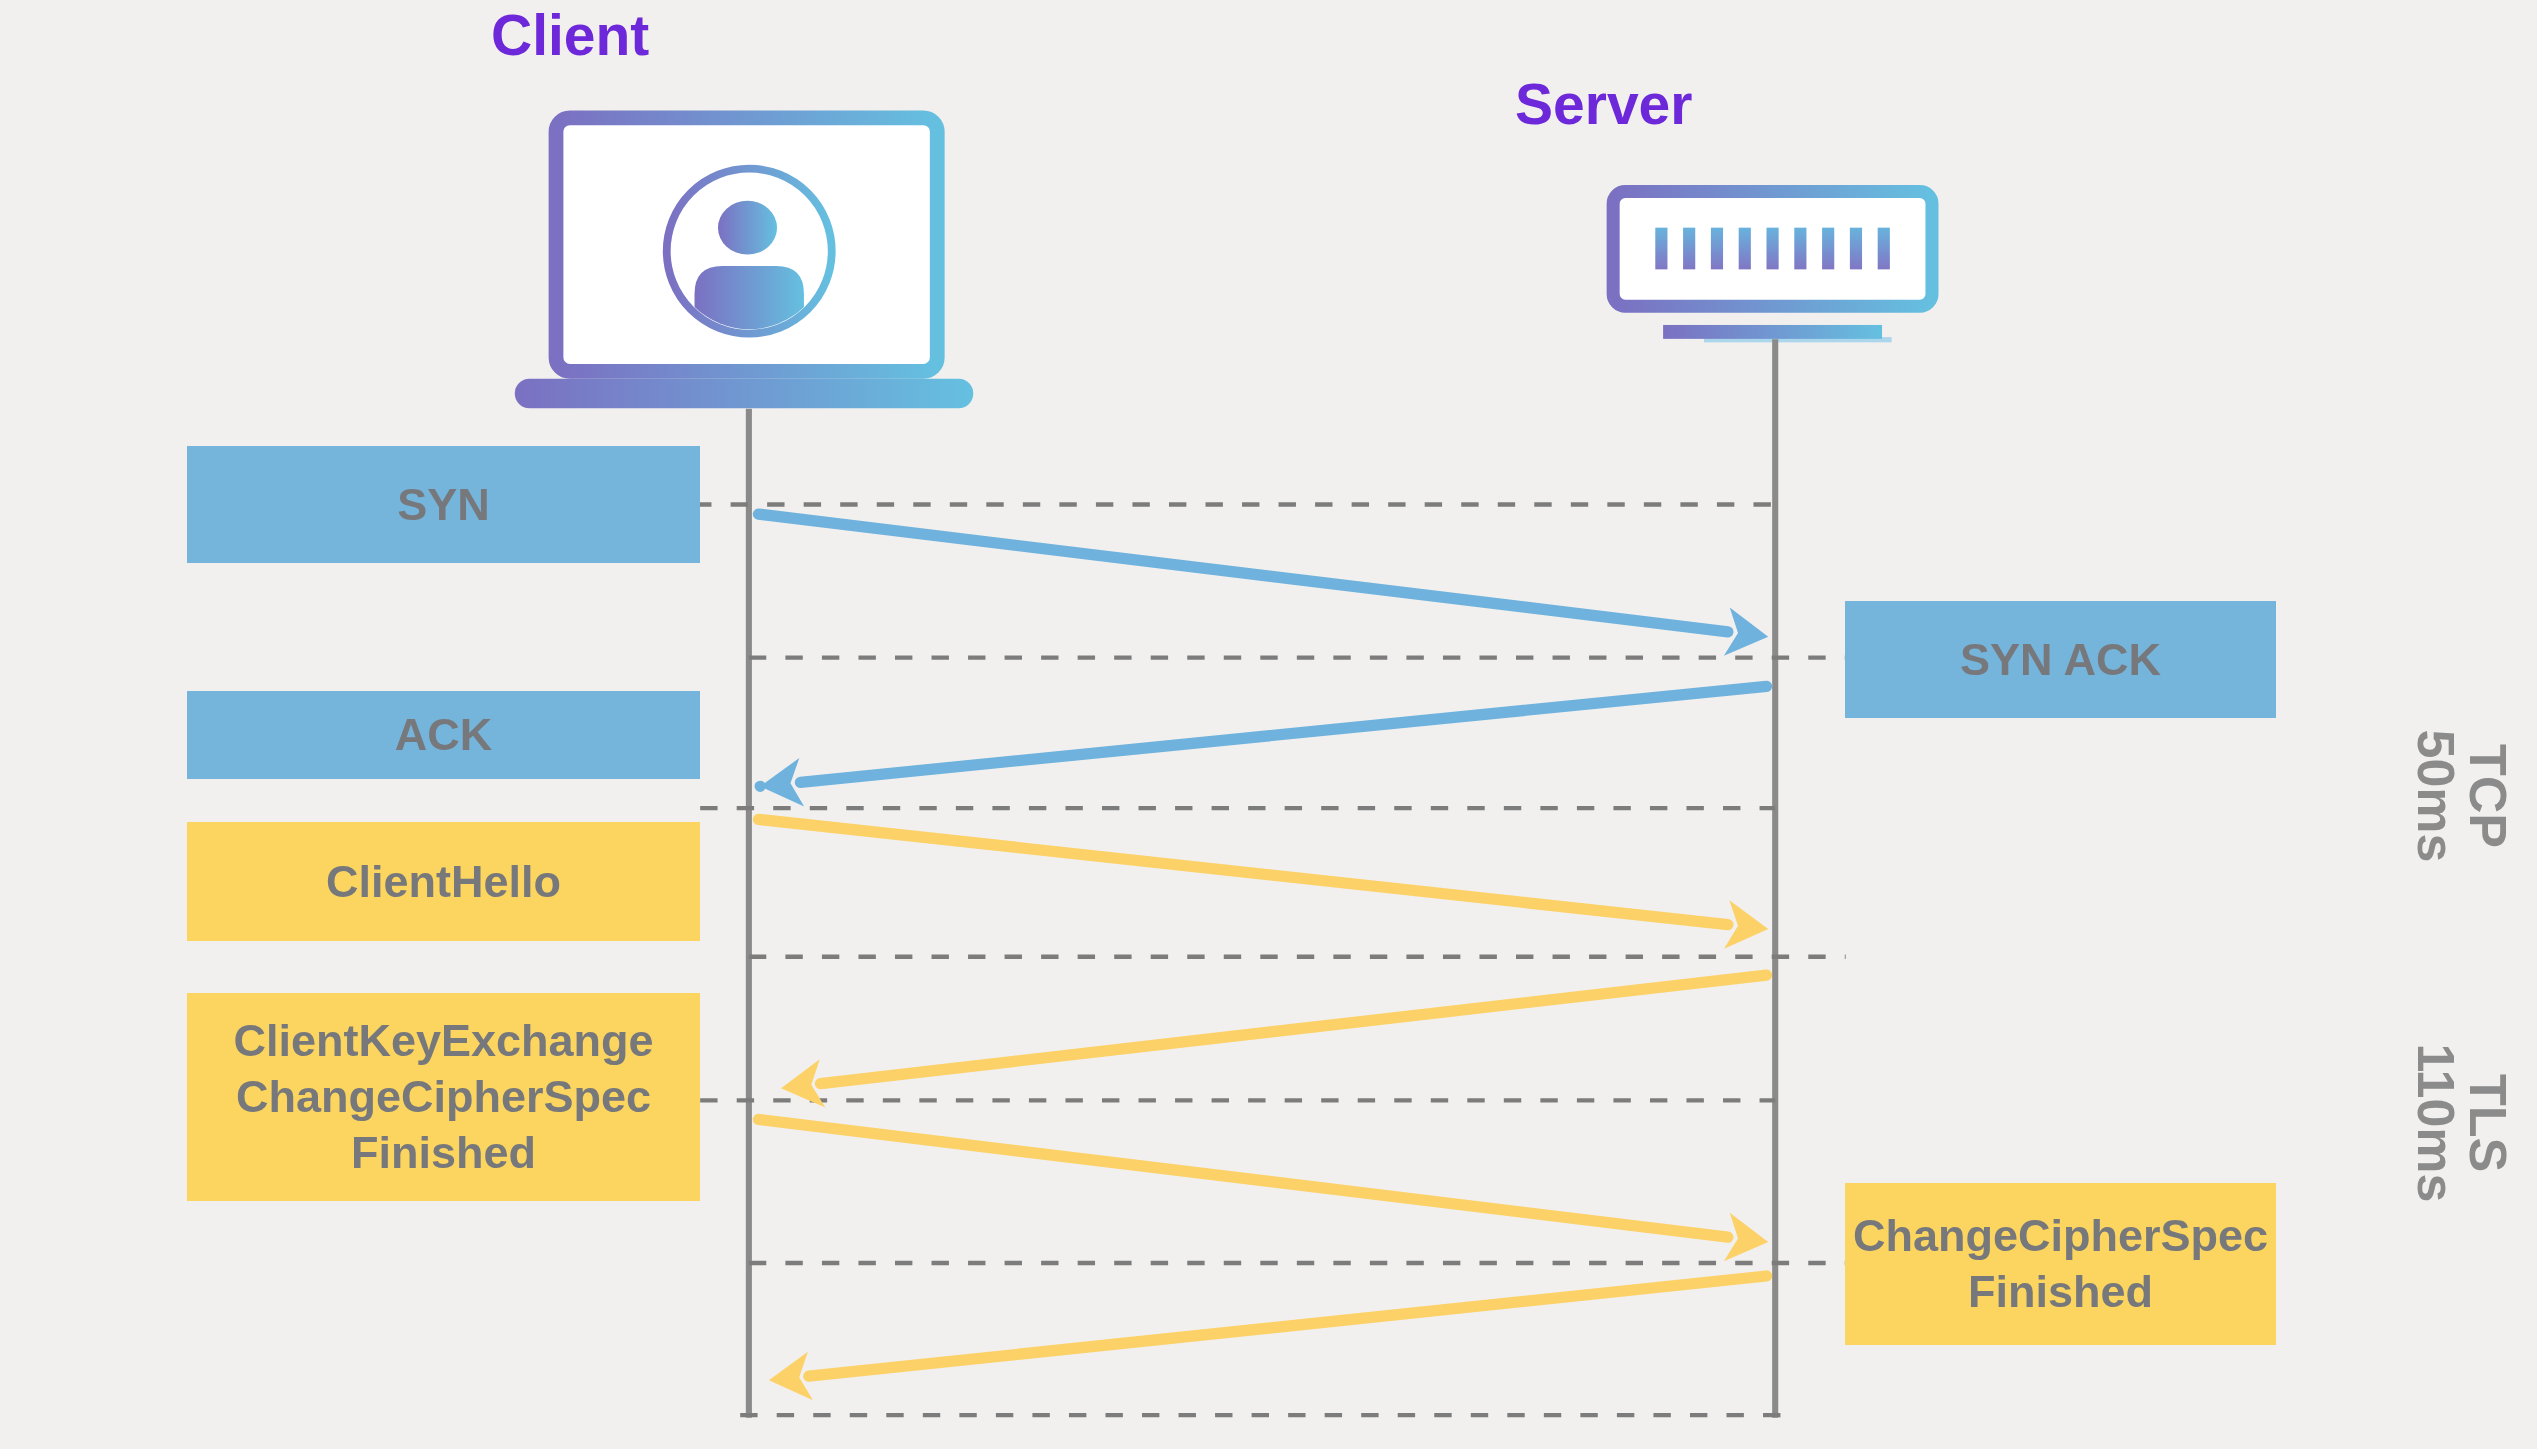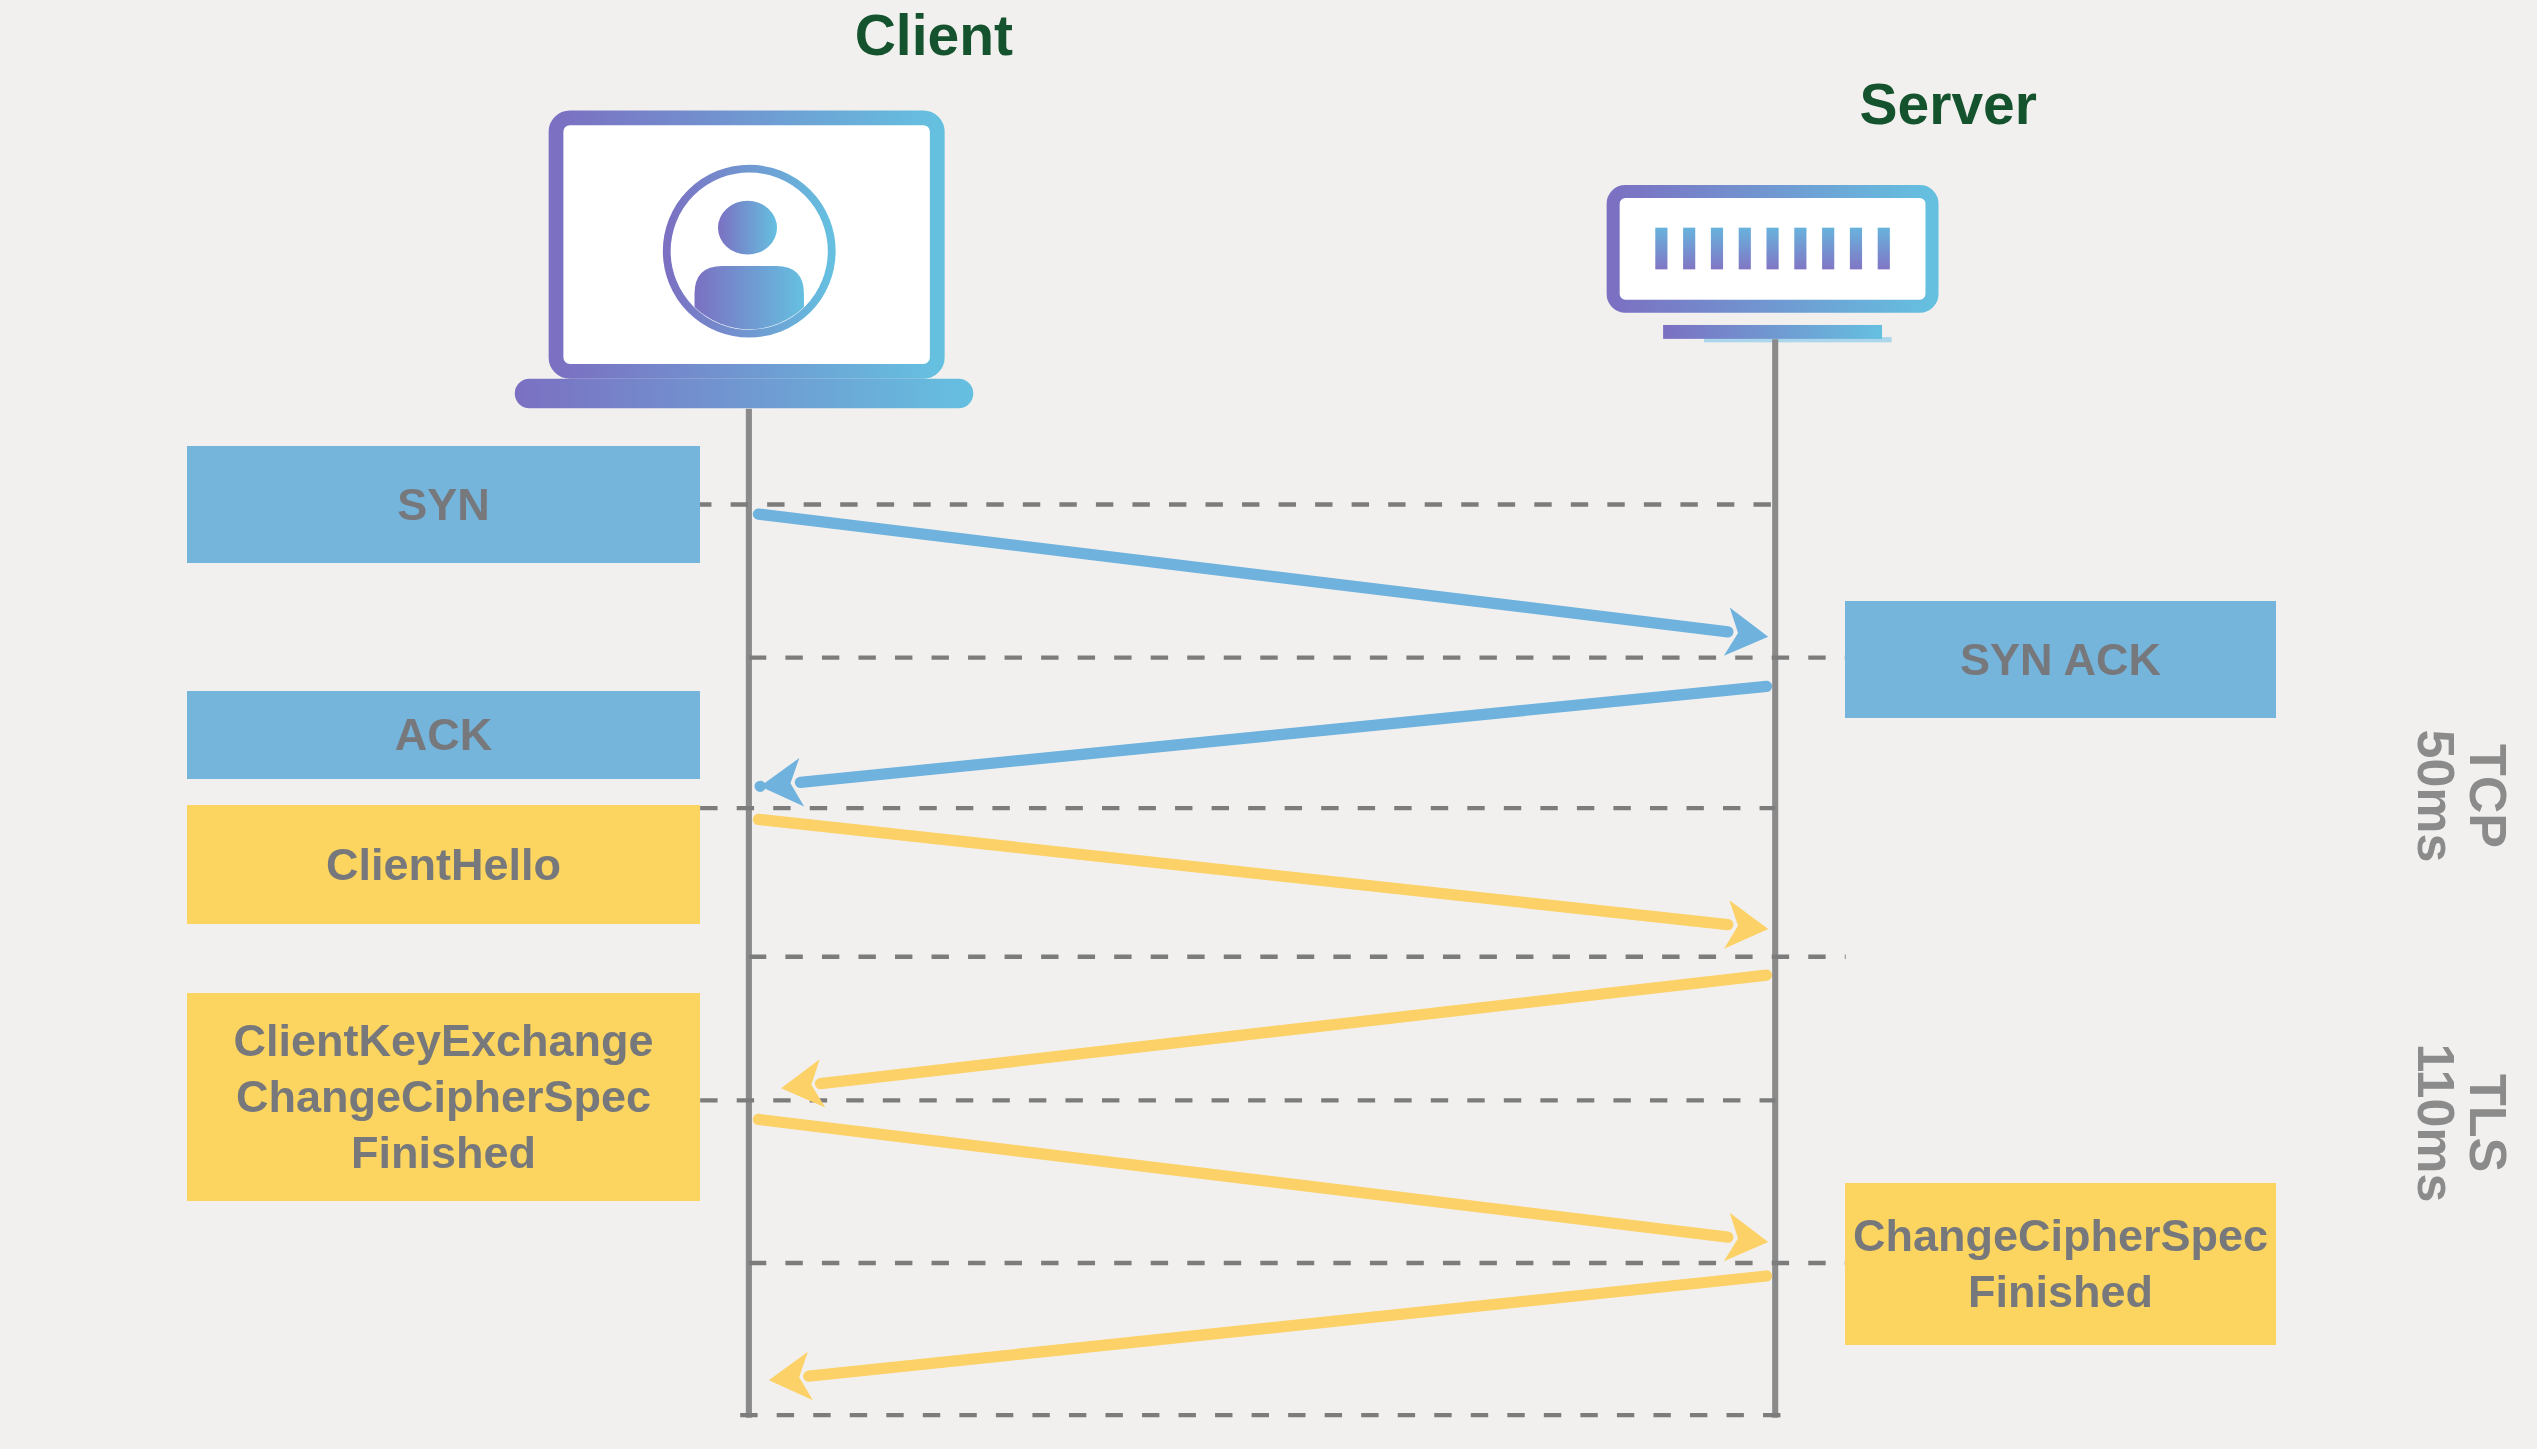--- a/index.html
+++ b/index.html
@@ -4,22 +4,22 @@
 <style>
   html,body{margin:0;padding:0;}
   body{
     width:2538px;height:1450px;overflow:hidden;
     background:#f1f0ee;
     font-family:"Liberation Sans", sans-serif;
   }
   #canvas{position:relative;width:2538px;height:1450px;background:#f1f0ee;}
 
   .actor-title{
-    position:absolute;width:522px;text-align:right;
-    font-size:57px;font-weight:bold;color:#14532d;letter-spacing:0px;
+    position:absolute;width:522px;text-align:left;
+    font-size:57px;font-weight:bold;color:#6d28d9;letter-spacing:0px;
   }
   #client-title{left:491px;top:1.7px;}
   #server-title{left:1515px;top:71px;}
 
   .icon-wrap{position:absolute;}
   #laptop-icon{left:504px;top:87px;}
   #server-icon{left:1591px;top:165px;}
 
   #lines-layer{position:absolute;left:0;top:0;width:2538px;height:1450px;}
 
@@ -28,21 +28,21 @@
     font-size:45px;font-weight:bold;color:#77787b;text-align:center;
     white-space:pre-line;line-height:56px;
   }
   .msg.left{left:187px;width:513px;}
   .msg.right{left:1845px;width:431px;}
   .msg.blue{background:#75b4db;}
   .msg.yellow{background:#fbd55f;}
 
   #syn-box{top:446px;height:117px;}
   #ack-box{top:691px;height:88px;}
-  #clienthello-box{top:805px;height:119px;}
+  #clienthello-box{top:822px;height:119px;}
   #clientkeyexchange-box{top:993px;height:208px;}
   #synack-box{top:601px;height:117px;}
   #serverhello-box{top:839px;height:229px;}
   #changecipherspec-box{top:1183px;height:162px;}
 
   .phase-label{
     position:absolute;text-align:center;white-space:pre-line;
     font-size:52px;font-weight:bold;color:#8b8b8c;line-height:52px;
     transform:rotate(90deg);
   }

